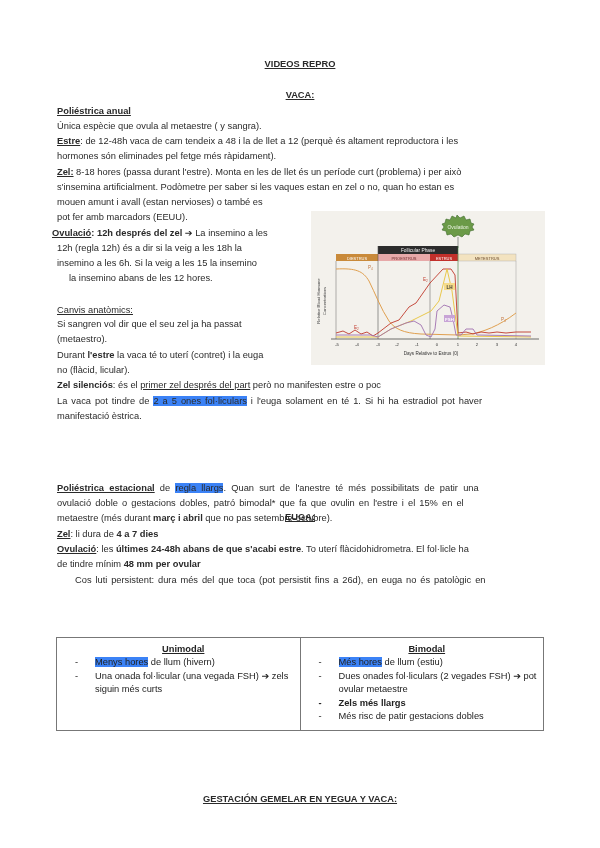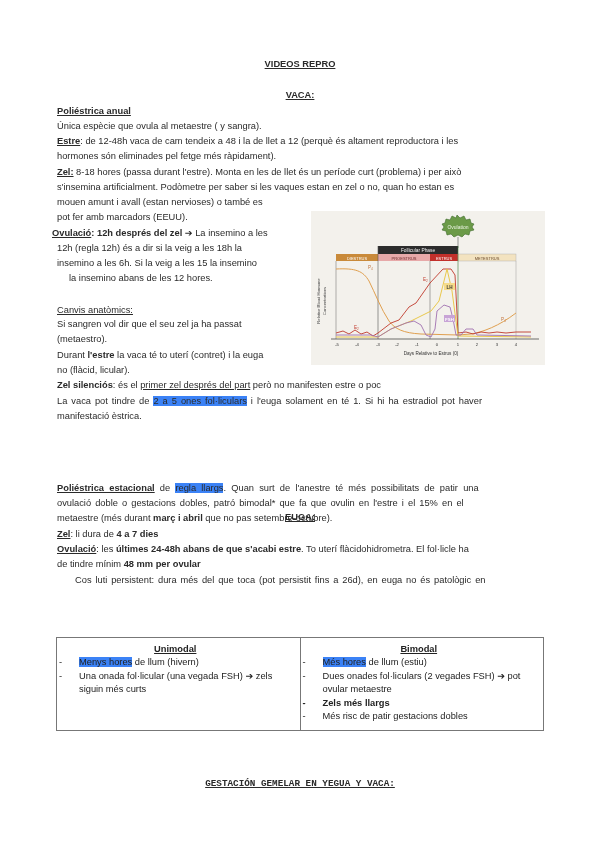--- a/index.html
+++ b/index.html
@@ -7,21 +7,21 @@
          font-family: "Liberation Sans", "DejaVu Sans", sans-serif; color: #222; }
   .page { position: absolute; left: 0; top: 0; width: 600px; height: 848px; border-radius: 17px; }
   .t { position: absolute; font-size: 9.3px; line-height: 15px; white-space: nowrap; color: #2a2a2a; }
   .center { text-align: center; left: 0; width: 600px; }
   .u { text-decoration: underline; }
   .b { font-weight: bold; }
   .hl { background: #3b82f6; }
   .title { font-weight: bold; text-decoration: underline; font-size: 9.3px; }
   .figure { position: absolute; left: 311px; top: 211px; width: 234px; height: 154px; background: #f4f2ee; }
   table.cmp { position: absolute; left: 56px; top: 637px; width: 488px; border-collapse: collapse; font-size: 9.3px; }
-  table.cmp td { border: 1px solid #777; vertical-align: top; padding: 2px 6px 6px 0; width: 50%; height: 82px; }
+  table.cmp td { border: 1px solid #777; vertical-align: top; padding: 2px 6px 6px 16px; width: 50%; height: 82px; }
   .colhead { text-align: center; font-weight: bold; text-decoration: underline; line-height: 14px; margin-top: 2px; }
   ul.dash { list-style: none; margin: 0; padding: 0; }
   ul.dash li { position: relative; padding-left: 22px; line-height: 13.5px; }
   ul.dash li::before { content: "-"; position: absolute; left: 2px; }
 </style>
 </head>
 <body>
 
 <div class="page">
 
@@ -146,14 +146,14 @@
           <li><span class="hl">Més hores</span><span> de llum (estiu)</span></li>
           <li><span>Dues onades fol·liculars (2 vegades FSH) ➔ pot ovular metaestre</span></li>
           <li class="b"><span>Zels més llargs</span></li>
           <li><span>Més risc de patir gestacions dobles</span></li>
         </ul>
       </td>
     </tr>
   </tbody>
     </table>
 
-  <div class="t center title" style="top:776px;font-family:Liberation Mono, monospace;">GESTACIÓN GEMELAR EN YEGUA Y VACA:</div>
+  <div class="t center title" style="top:792px;">GESTACIÓN GEMELAR EN YEGUA Y VACA:</div>
 </div>
 
 </body></html>

